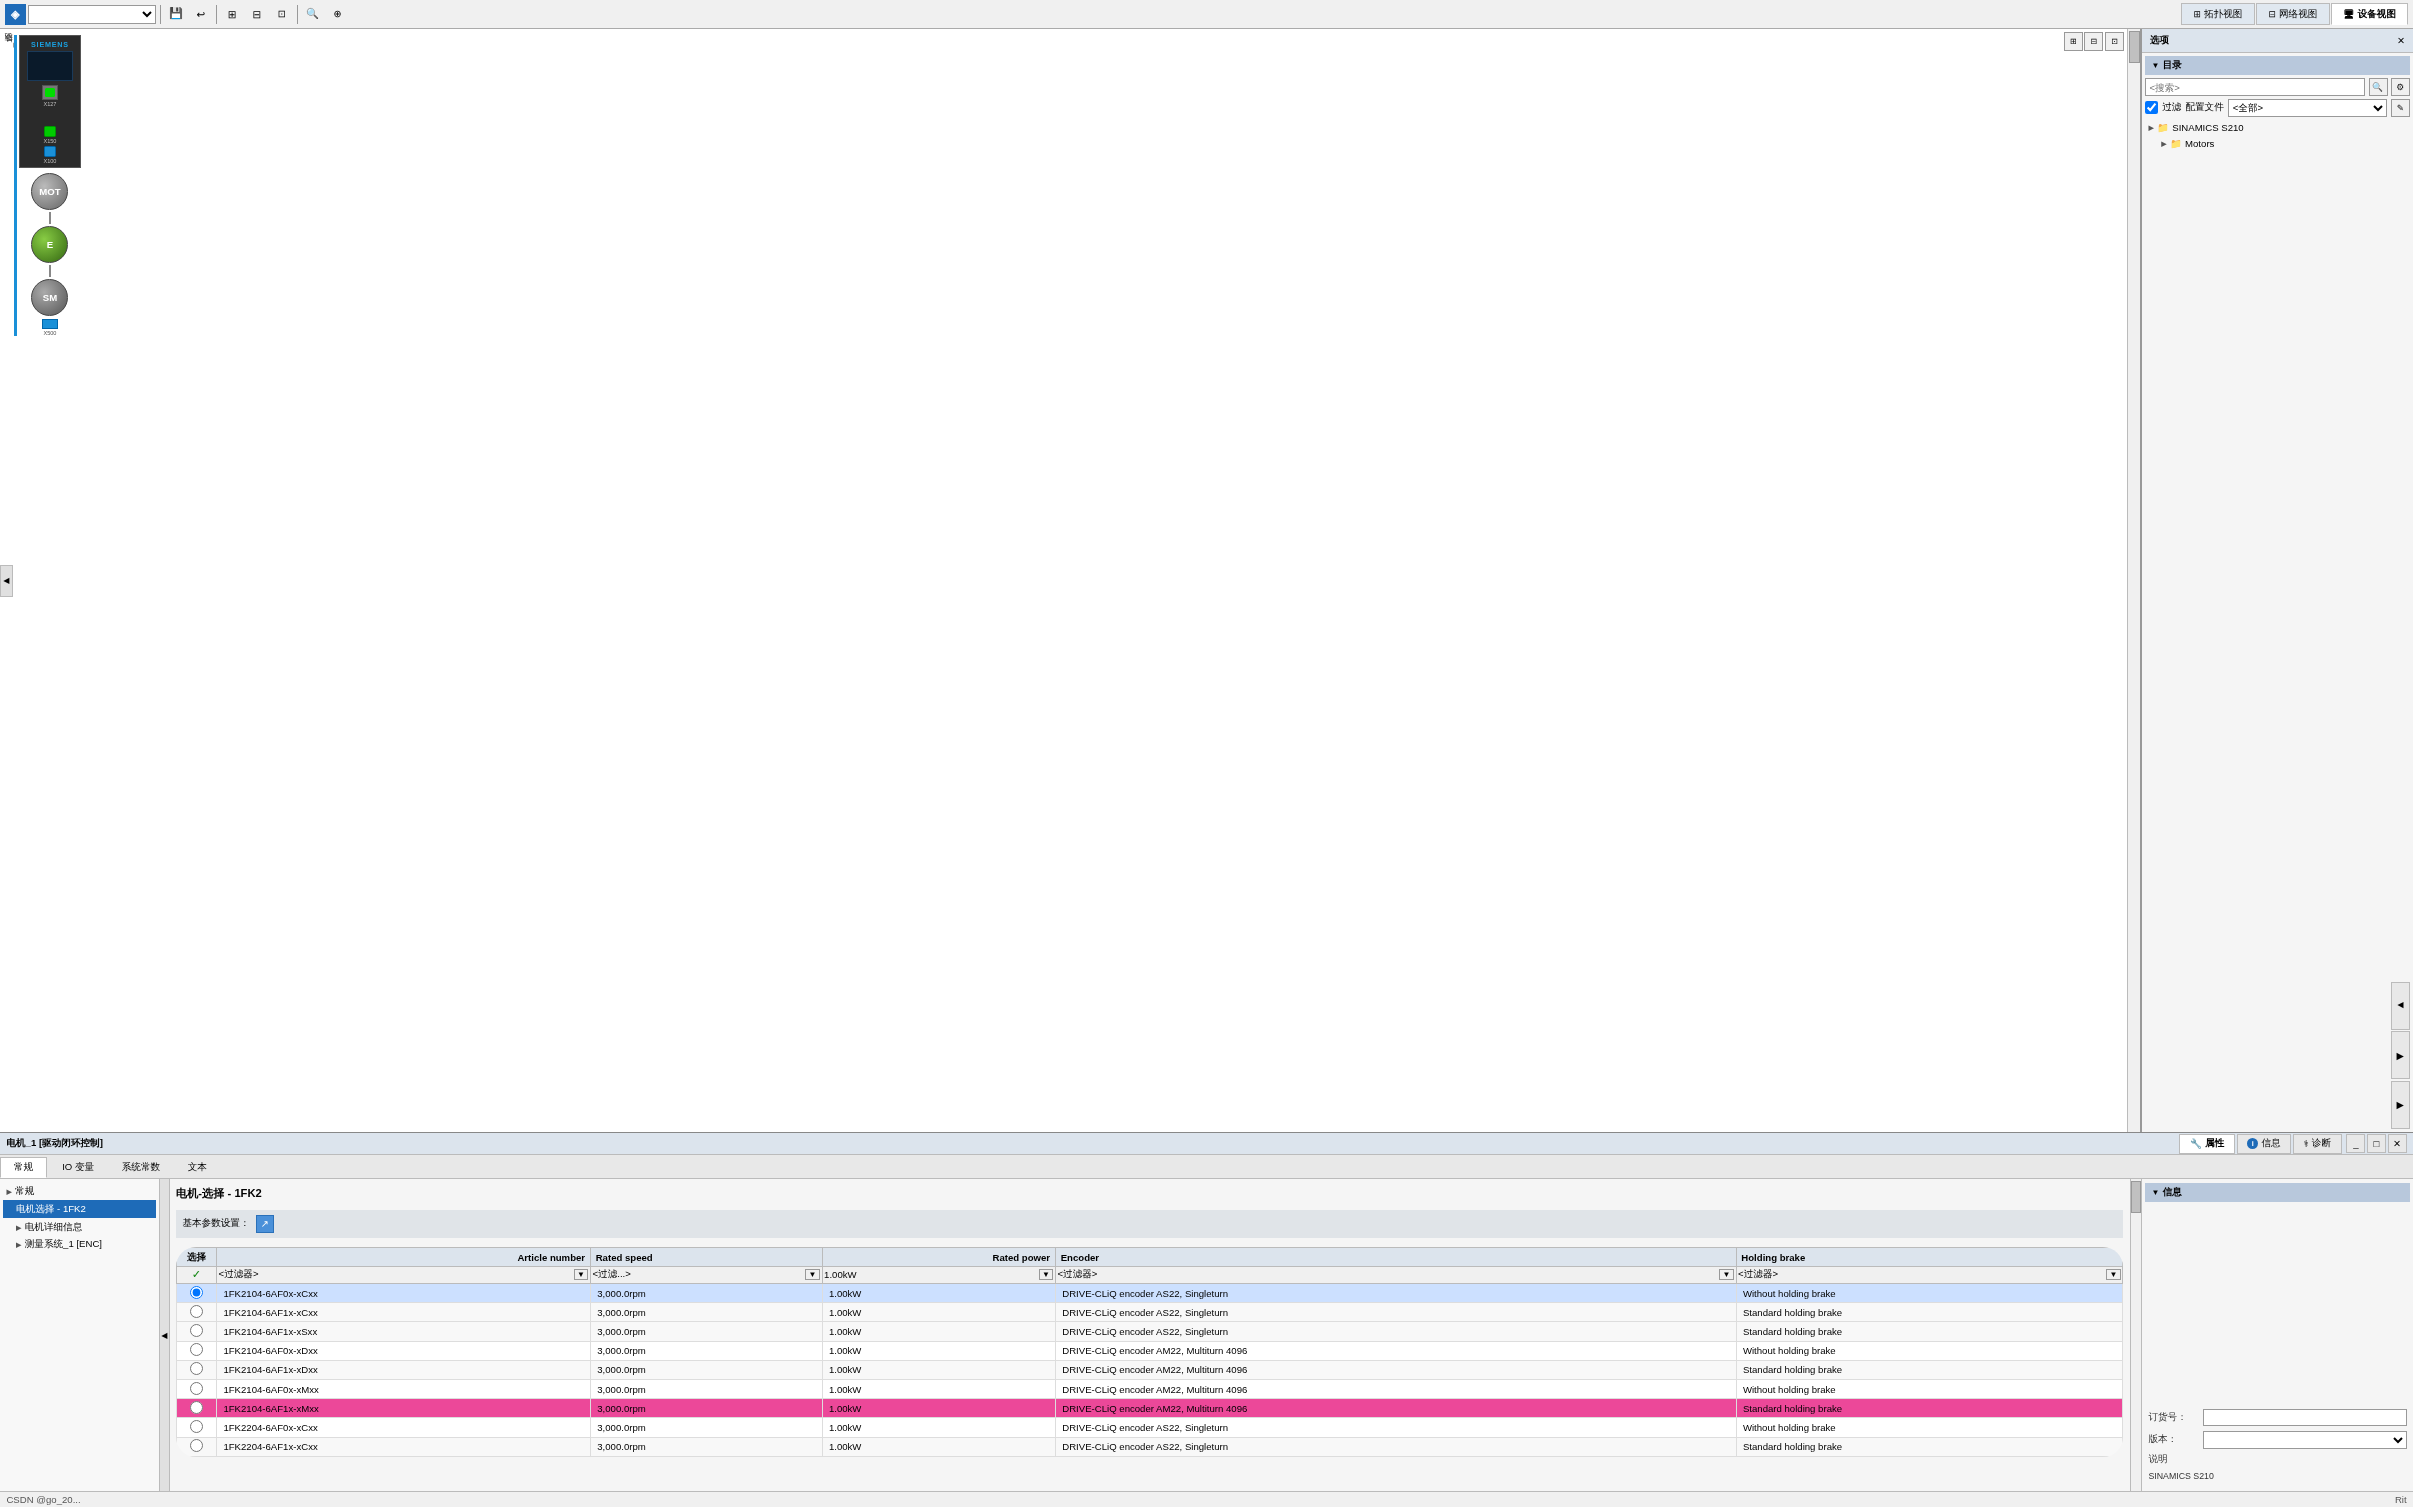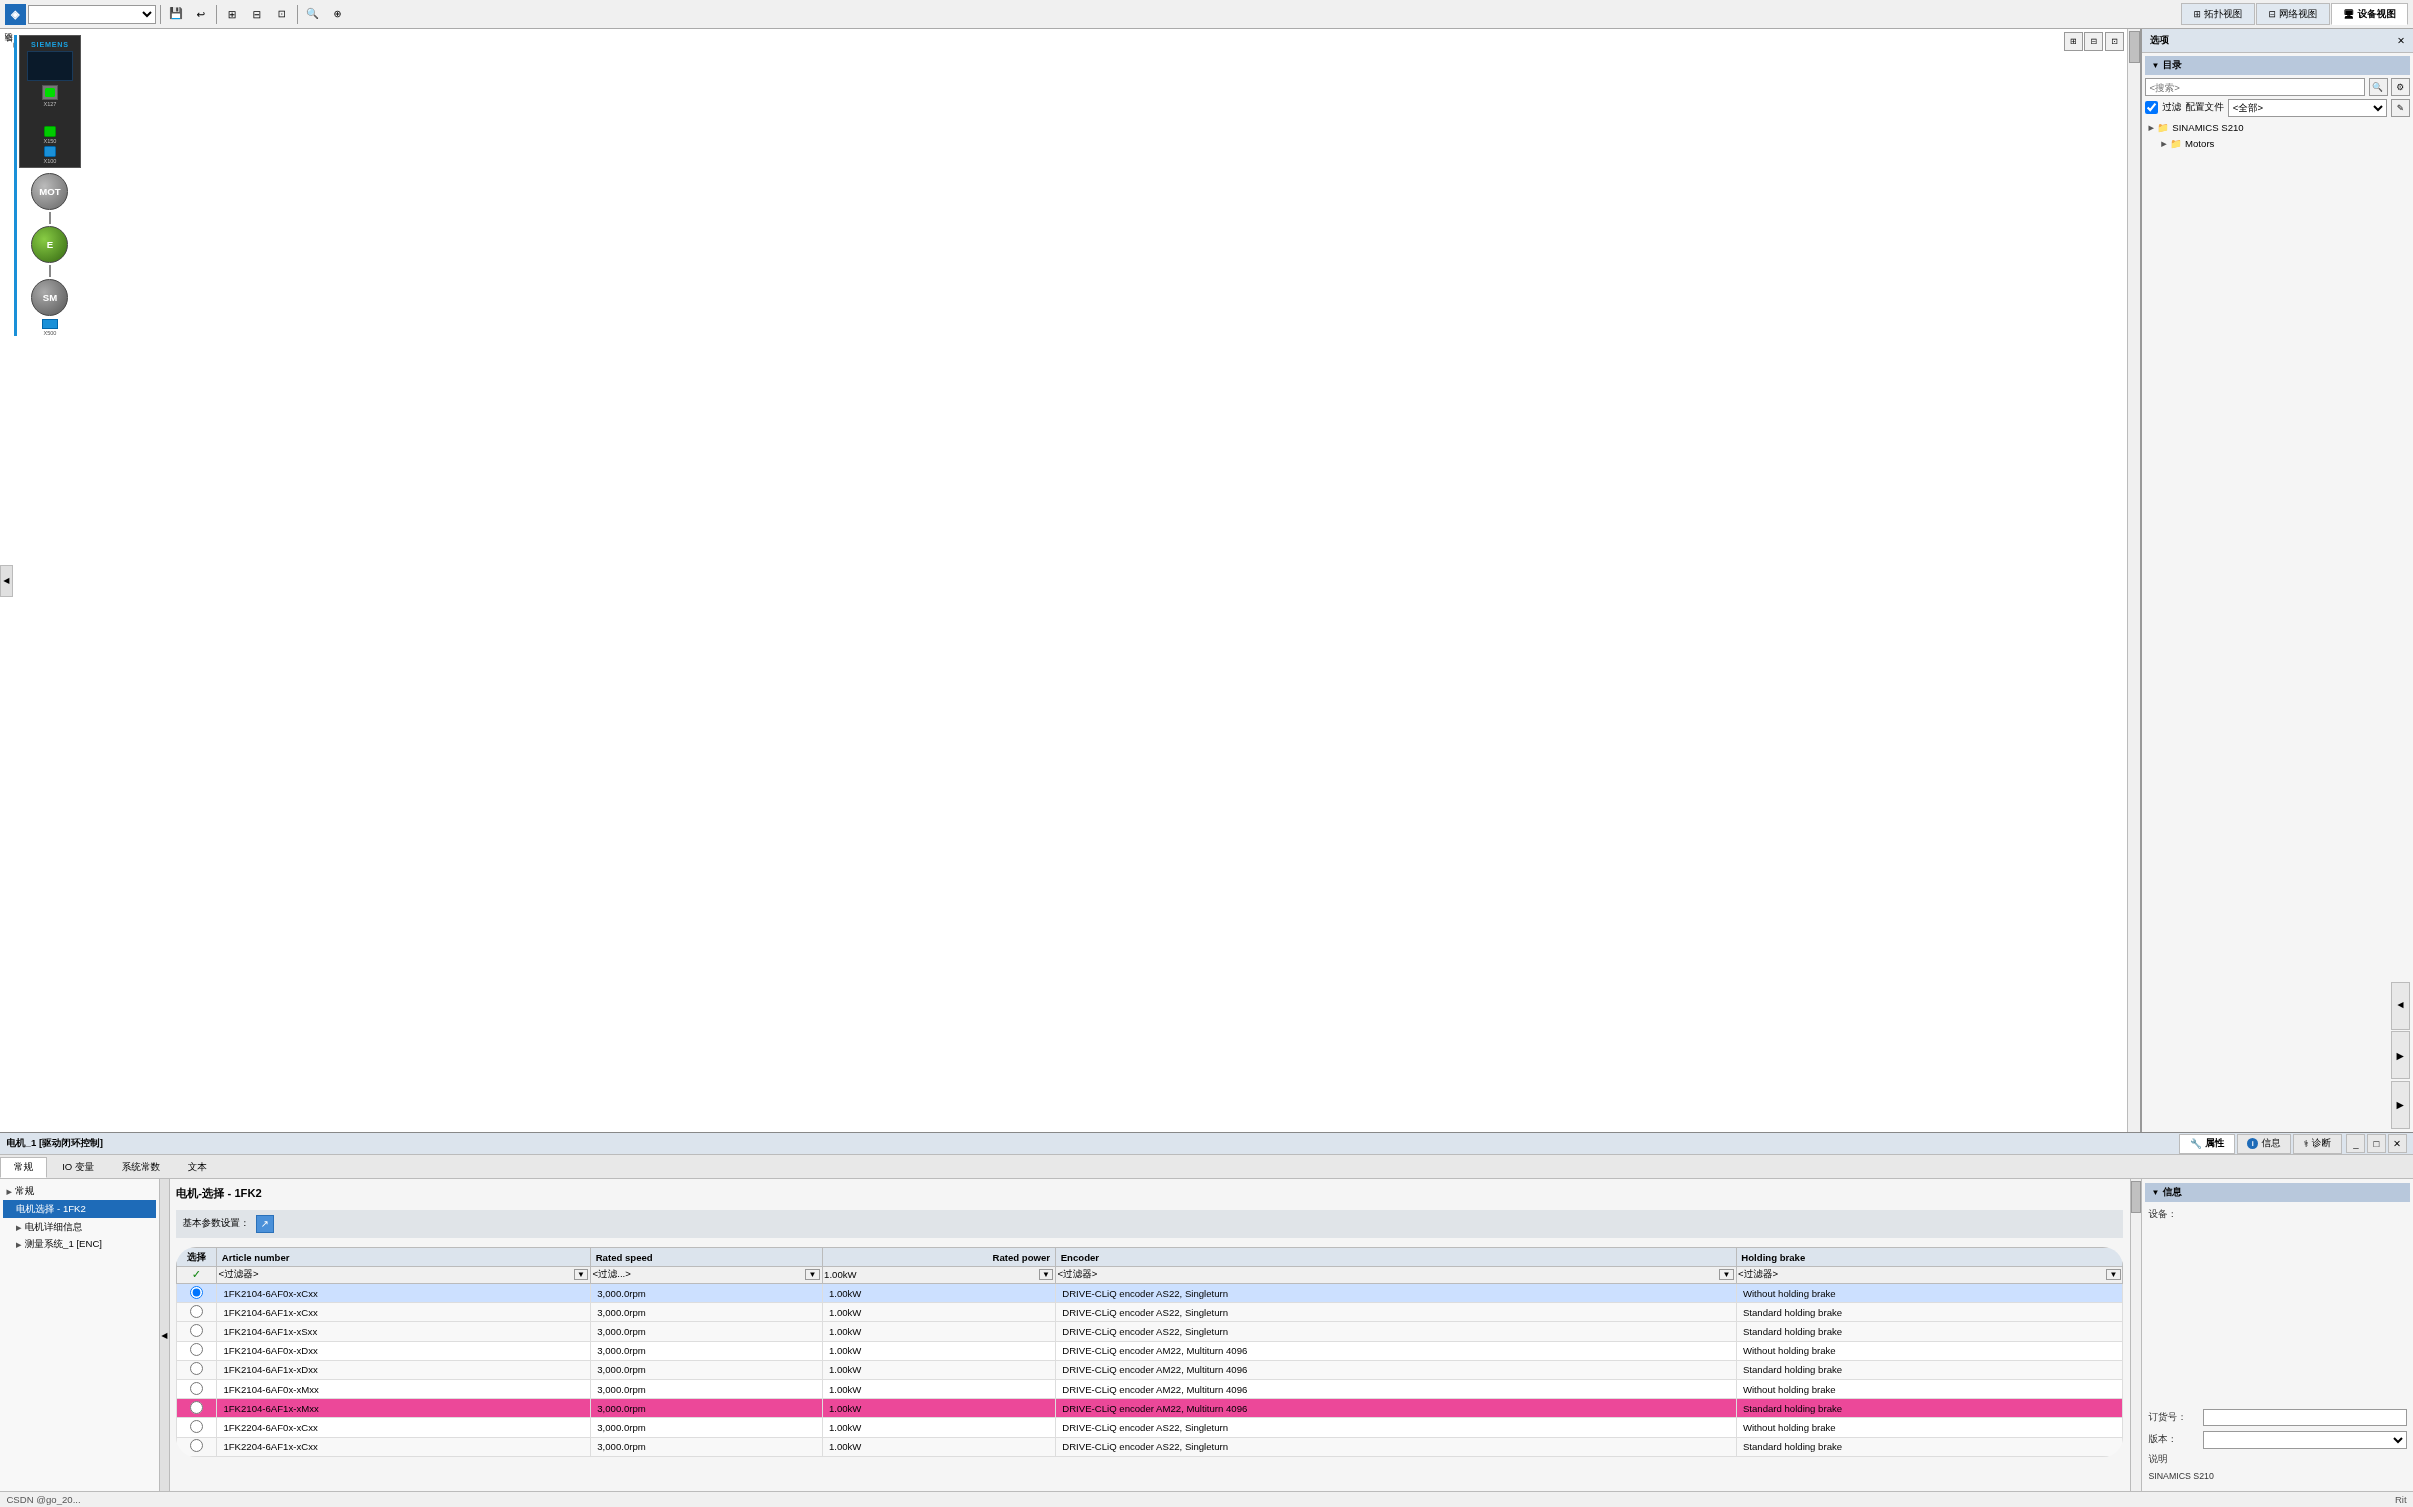--- a/index.html
+++ b/index.html
@@ -248,21 +248,21 @@
           <div style="width:17.6px;height:17.6px;background:#4a90d9;border:0.8px solid #2a70b9;display:flex;align-items:center;justify-content:center;cursor:pointer;">
             <span style="color:#fff;font-size:9.6px;">↗</span>
           </div>
         </div>
 
         <div style="overflow-x:auto;border-radius:20px;">
           <table style="width:100%;border-collapse:collapse;font-size:8.8px;">
             <thead>
               <tr>
                 <th style="background:#dce4ed;border:0.8px solid #bbb;padding:2.4px 4.8px;text-align:center;width:40px;">选择</th>
-                <th style="background:#dce4ed;border:0.8px solid #bbb;padding:2.4px 4.8px;text-align:left;cursor:pointer;">Article number</th>
+                <th style="background:#dce4ed;border:0.8px solid #bbb;padding:2.4px 4.8px;text-align:right;cursor:pointer;">Article number</th>
                 <th style="background:#dce4ed;border:0.8px solid #bbb;padding:2.4px 4.8px;text-align:left;cursor:pointer;">Rated speed</th>
                 <th style="background:#dce4ed;border:0.8px solid #bbb;padding:2.4px 4.8px;text-align:right;cursor:pointer;">Rated power</th>
                 <th style="background:#dce4ed;border:0.8px solid #bbb;padding:2.4px 4.8px;text-align:left;cursor:pointer;">Encoder</th>
                 <th style="background:#dce4ed;border:0.8px solid #bbb;padding:2.4px 4.8px;text-align:left;cursor:pointer;">Holding brake</th>
               </tr>
 
               <tr>
                 <td style="border:0.8px solid #bbb;padding:1.6px;background:#f0f0f0;">
                   <div style="display:flex;align-items:center;justify-content:center;">
                     <span style="color:#1a8a1a;font-size:11.2px;">✓</span>
@@ -382,25 +382,20 @@
       <div style="width:11.2px;background:#f0f0f0;border-left:0.8px solid #bbb;flex-shrink:0;">
         <div style="width:9.6px;height:32px;background:#c0c0c0;border:0.8px solid #999;margin:1.6px auto;"></div>
       </div>
 
       <div style="width:272px;background:#f5f5f5;border-left:0.8px solid #bbb;display:flex;flex-direction:column;padding:3.2px;overflow-y:auto;">
         <div style="background:#b8c8dc;padding:3.2px 6.4px;font-weight:bold;margin-bottom:6.4px;display:flex;align-items:center;cursor:pointer;">
           <span style="margin-right:3.2px;font-size:8px;">▼</span>
           <span>信息</span>
         </div>
 
-        <div style="flex:1;overflow-y:auto;">
-          <div style="display:flex;align-items:center;gap:6.4px;margin-bottom:4.8px;padding:0 3.2px;">
-            <span style="width:48px;color:#333;flex-shrink:0;">设备：</span>
-          </div>
-        </div>
 
         <div style="display:flex;align-items:center;gap:6.4px;margin-bottom:4.8px;padding:0 3.2px;margin-top:auto;">
           <span style="width:48px;color:#333;flex-shrink:0;">订货号：</span>
           <input type="text" style="flex: 1 1 0%; height: 17.6px; border: 0.8px solid rgb(153, 153, 153); background: rgb(255, 255, 255); padding: 0px 3.2px;" value="">
         </div>
         <div style="display:flex;align-items:center;gap:6.4px;margin-bottom:4.8px;padding:0 3.2px;">
           <span style="width:48px;color:#333;flex-shrink:0;">版本：</span>
           <select style="flex:1;height:17.6px;border:0.8px solid #999;background:#fff;">
             <option></option>
           </select>

